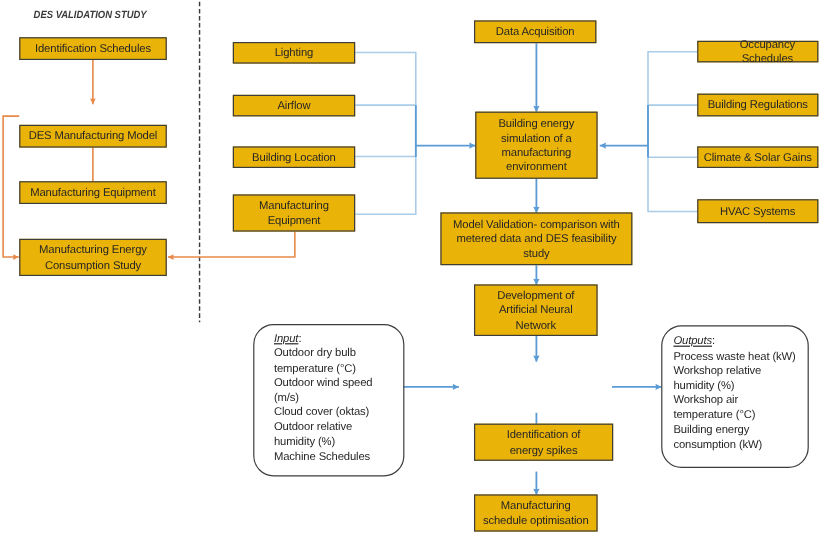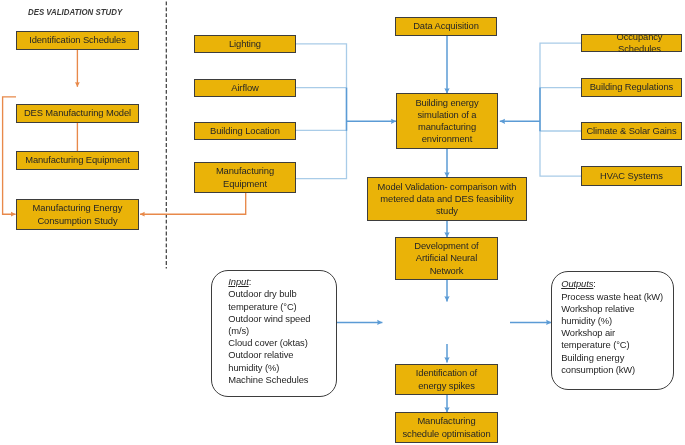--- a/index.html
+++ b/index.html
@@ -99,21 +99,21 @@
   <div class="node" style="left:396px;top:93px;width:102px;height:56px;">Building energy
 simulation of a
 manufacturing
 environment</div>
   <div class="node" style="left:367px;top:177px;width:160px;height:44px;">Model Validation- comparison with
 metered data and DES feasibility
 study</div>
   <div class="node" style="left:395px;top:237px;width:103px;height:43px;">Development of
 Artificial Neural
 Network</div>
-  <div class="node" style="left:395px;top:364px;width:103px;height:31px;">Identification of
+  <div class="node" style="left:395px;top:353px;width:116px;height:31px;">Identification of
 energy spikes</div>
   <div class="node" style="left:395px;top:412px;width:103px;height:31px;">Manufacturing
 schedule optimisation</div>
 
   <div class="node" style="left:581px;top:34px;width:101px;height:18px;padding-left:16px;">Occupancy Schedules</div>
   <div class="node" style="left:581px;top:78px;width:101px;height:19px;">Building Regulations</div>
   <div class="node" style="left:581px;top:122px;width:101px;height:18px;">Climate &amp; Solar Gains</div>
   <div class="node" style="left:581px;top:166px;width:101px;height:20px;">HVAC Systems</div>
 
   <div class="panel" style="left:211px;top:270px;width:125.5px;height:127px;">

